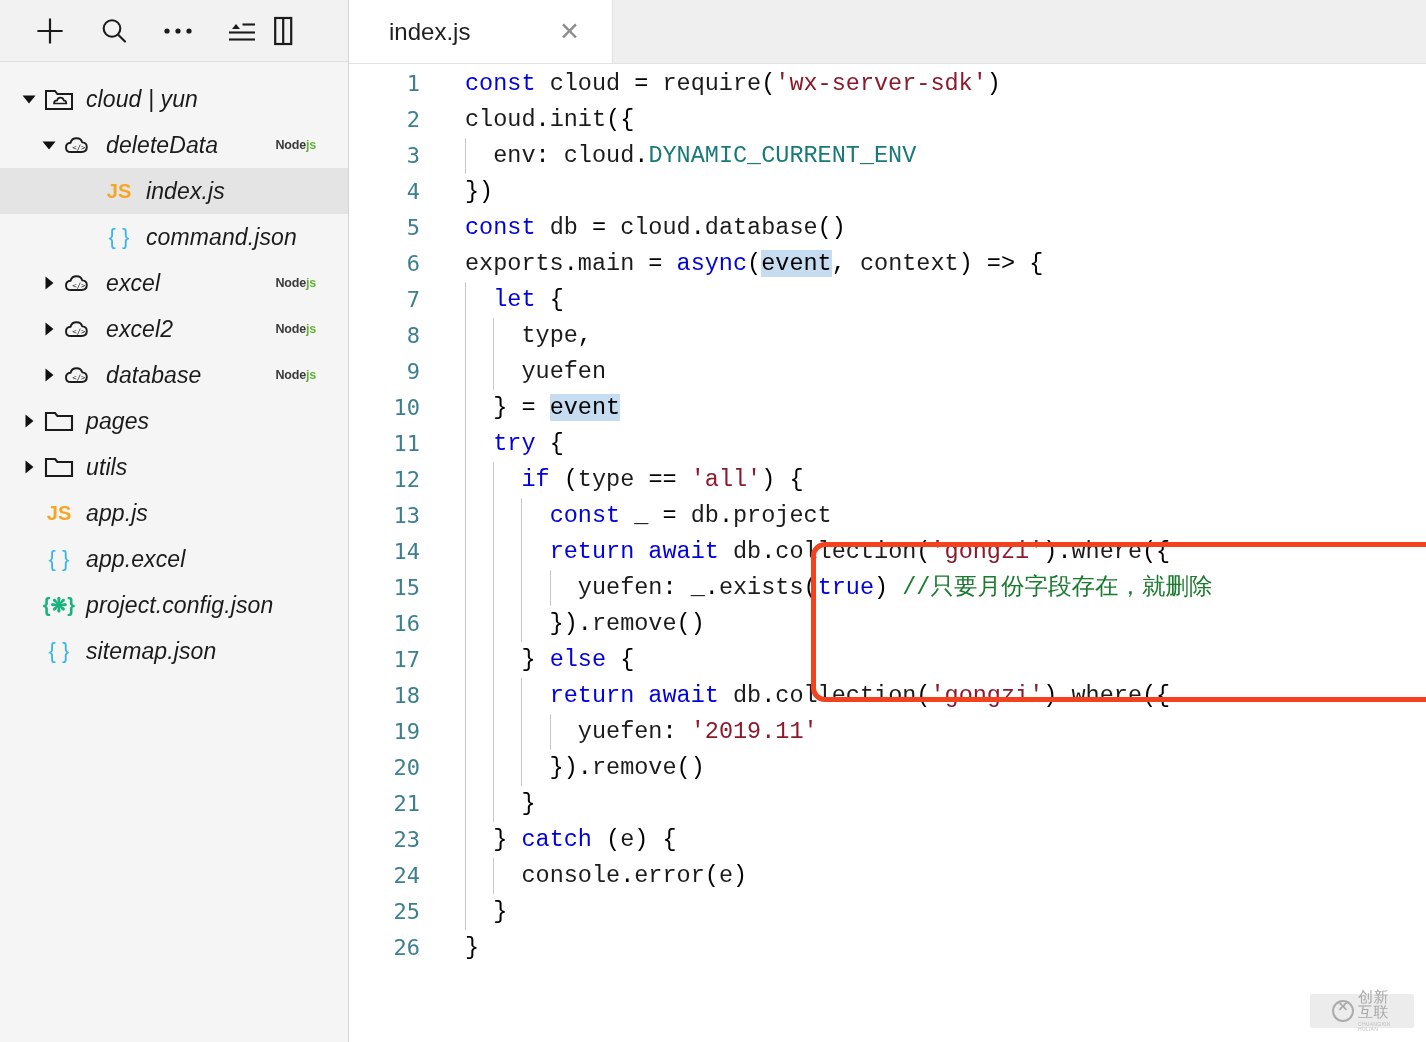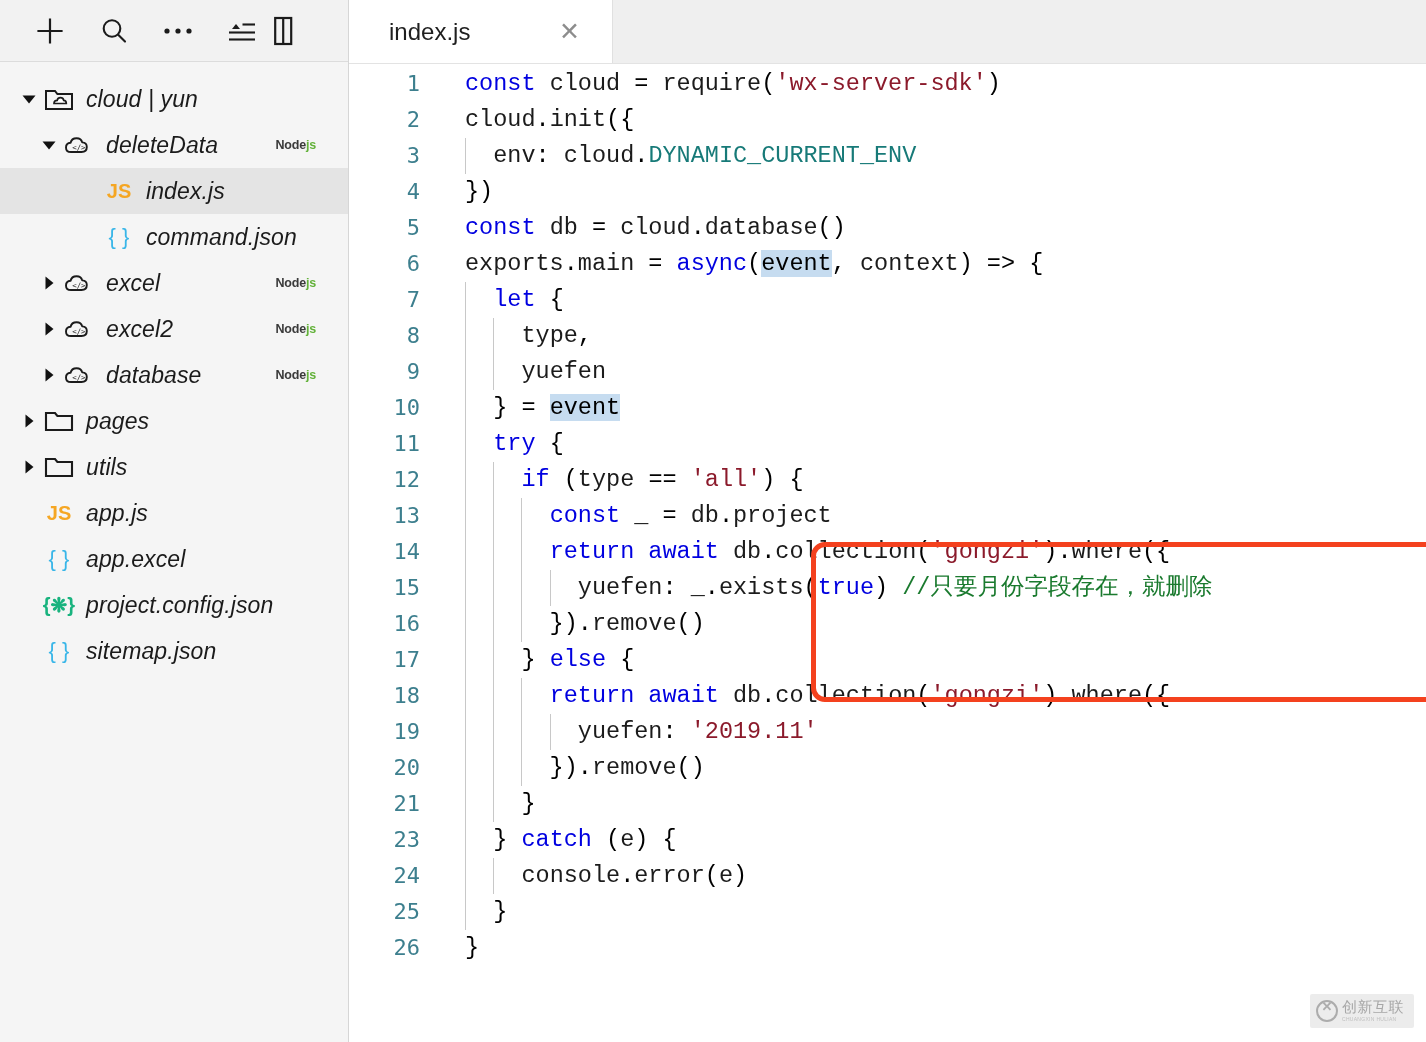--- a/index.html
+++ b/index.html
@@ -200,21 +200,21 @@
   }
 
   
   #watermark {
     position: absolute;
     right: 12px; bottom: 14px;
     width: 104px; height: 34px;
     background: #ebebeb;
     display: flex; align-items: center;
     gap: 4px;
-    padding: 0 6px;
+    padding: 0 22px;
     border-radius: 2px;
     opacity: .95;
     z-index: 60;
   }
   #watermark .wm-logo {
     width: 22px; height: 22px;
     border-radius: 50%;
     border: 2.5px solid #a8a8a8;
     position: relative;
     flex: 0 0 22px;

